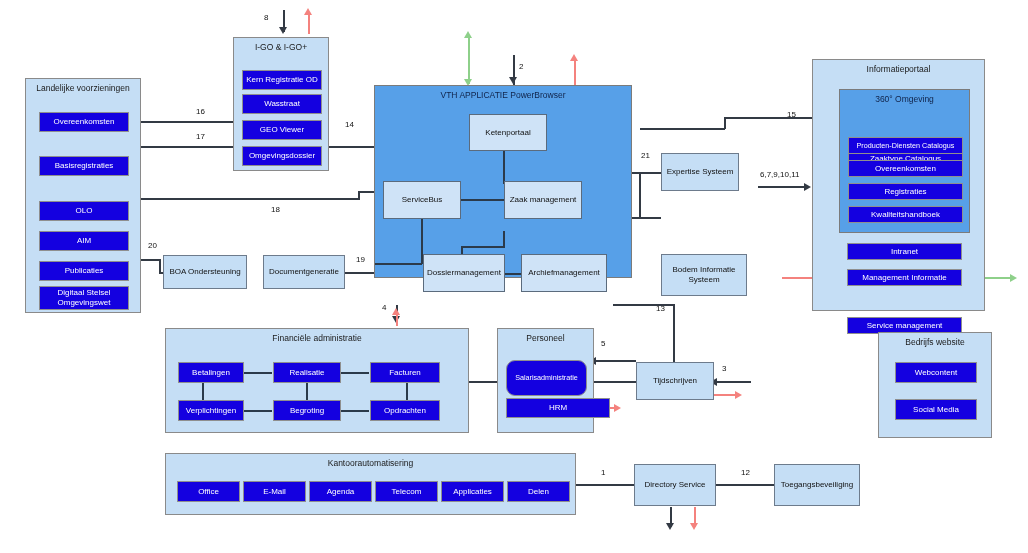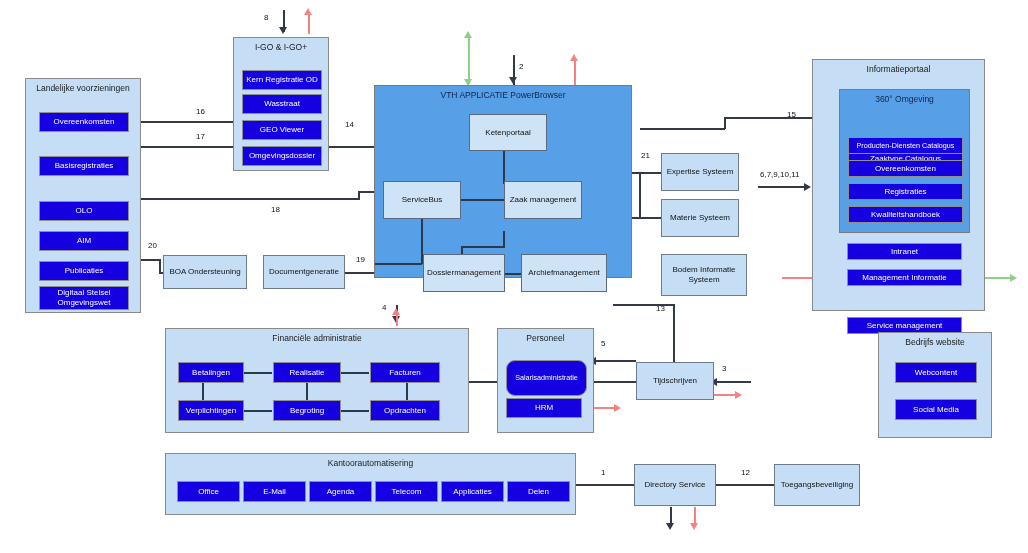--- a/index.html
+++ b/index.html
@@ -219,21 +219,20 @@
     <div class="ln h" style="left:114px;top:187px;width:33px;background:#2b3a4a;"></div>
 
     <div class="box pale" style="left:94px;top:28px;width:78px;height:37px;">Ketenportaal</div>
     <div class="box pale" style="left:8px;top:95px;width:78px;height:38px;">ServiceBus</div>
     <div class="box pale" style="left:129px;top:95px;width:78px;height:38px;">Zaak management</div>
     <div class="box pale" style="left:48px;top:168px;width:82px;height:38px;">Dossiermanagement</div>
     <div class="box pale" style="left:146px;top:168px;width:86px;height:38px;">Archiefmanagement</div>
   </div>
 
   <div class="box" style="left:661px;top:153px;width:78px;height:38px;">Expertise Systeem</div>
-  <div class="box" style="left:661px;top:199px;width:78px;height:38px;">Materie Systeem</div>
   <div class="box" style="left:661px;top:254px;width:86px;height:42px;">Bodem Informatie Systeem</div>
 
   <div class="group" style="left:812px;top:59px;width:173px;height:252px;">
     <div class="g-title">Informatieportaal</div>
 
     <div class="group mid" style="left:26px;top:29px;width:131px;height:144px;">
       <div class="g-title">360° Omgeving</div>
       <div class="node" style="left:8px;top:24px;width:115px;height:17px;margin-top:36px;">Zaaktype Catalogus</div>
       <div class="node" style="left:8px;top:47px;width:115px;height:17px;font-size:7.2px;">Producten-Diensten Catalogus</div>
       <div class="node" style="left:8px;top:70px;width:115px;height:17px;">Overeenkomsten</div>
@@ -270,21 +269,21 @@
     <div class="node" style="left:107px;top:33px;width:68px;height:21px;">Realisatie</div>
     <div class="node" style="left:204px;top:33px;width:70px;height:21px;">Facturen</div>
     <div class="node" style="left:12px;top:71px;width:66px;height:21px;">Verplichtingen</div>
     <div class="node" style="left:107px;top:71px;width:68px;height:21px;">Begroting</div>
     <div class="node" style="left:204px;top:71px;width:70px;height:21px;">Opdrachten</div>
   </div>
 
   <div class="group" style="left:497px;top:328px;width:97px;height:105px;">
     <div class="g-title">Personeel</div>
     <div class="node" style="left:8px;top:31px;width:81px;height:36px;font-size:7.2px;border-radius:9px;">Salarisadministratie</div>
-    <div class="node" style="left:8px;top:69px;width:76px;height:20px;">HRM</div>
+    <div class="node" style="left:8px;top:69px;width:104px;height:20px;">HRM</div>
   </div>
 
   <div class="box" style="left:636px;top:362px;width:78px;height:38px;">Tijdschrijven</div>
 
   <div class="group" style="left:165px;top:453px;width:411px;height:62px;">
     <div class="g-title">Kantoorautomatisering</div>
     <div class="node" style="left:11px;top:27px;width:63px;height:21px;">Office</div>
     <div class="node" style="left:77px;top:27px;width:63px;height:21px;">E-Mail</div>
     <div class="node" style="left:143px;top:27px;width:63px;height:21px;">Agenda</div>
     <div class="node" style="left:209px;top:27px;width:63px;height:21px;">Telecom</div>

